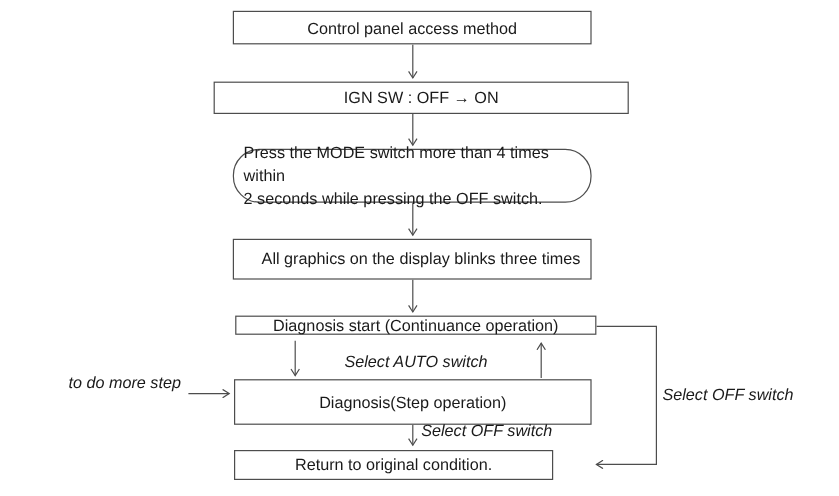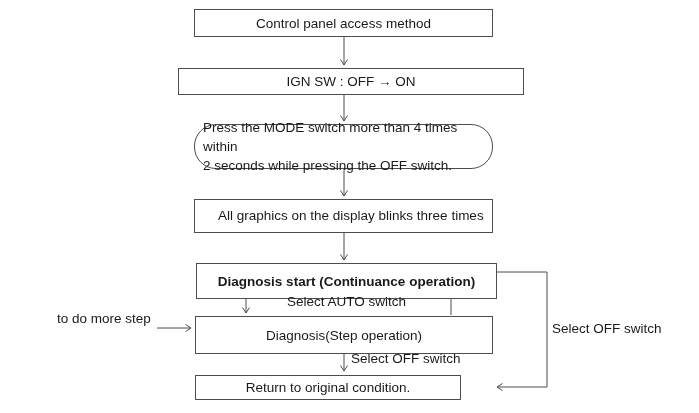--- a/index.html
+++ b/index.html
@@ -39,20 +39,21 @@
     justify-content: center;
     line-height: 17px;
   }
   .fbox.center { align-items: center; text-align: center; }
   .fbox.leftpad8  { padding-left: 8px;  padding-right: 6px; line-height: 19px; border-radius: 22px; }
   .fbox.leftpad24 { padding-left: 23px; padding-right: 6px; line-height: 16px; }
   .side-label {
     position: absolute;
     white-space: nowrap;
     line-height: 16px;
+    font-style: italic;
   }
 </style>
 </head>
 <body>
 
 <div class="stage">
 
   <svg class="connectors" viewBox="0 0 699 413" aria-hidden="true">
     <defs>
       <marker id="ah" viewBox="0 0 9 8" refX="6" refY="4" markerWidth="9" markerHeight="8" orient="auto-start-reverse">
@@ -80,21 +81,21 @@
 
   <div class="fbox leftpad8" style="left:194px; top:124px; width:299px; height:45px;">
     <span>Press the MODE switch more than 4 times within</span>
     <span>2 seconds while pressing the OFF switch.</span>
   </div>
 
   <div class="fbox leftpad24" style="left:194px; top:199px; width:299px; height:34px;">
     <span>All graphics on the display blinks three times</span>
   </div>
 
-  <div class="fbox center" style="left:196px; top:263px; width:301px; height:36px;font-weight:bold;">
+  <div class="fbox center" style="left:196px; top:263px; width:301px; height:16px;">
     <span>Diagnosis start (Continuance operation)</span>
   </div>
 
   <div class="fbox center" style="left:195px; top:316px; width:298px; height:38px;">
     <span>Diagnosis(Step operation)</span>
   </div>
 
   <div class="fbox center" style="left:195px; top:375px; width:266px; height:25px;">
     <span>Return to original condition.</span>
   </div>

